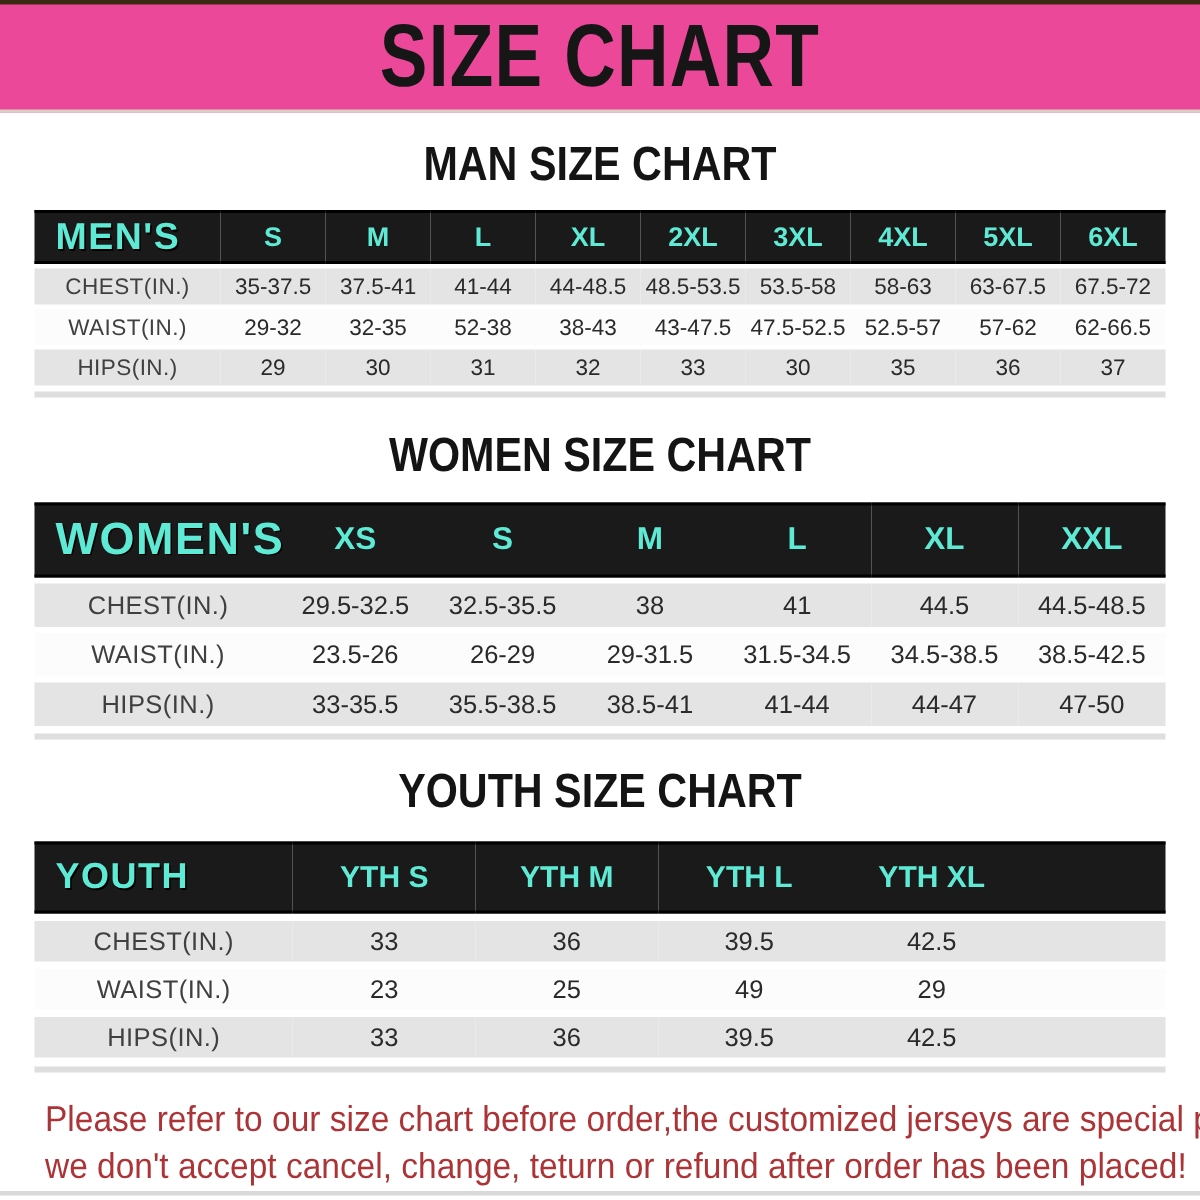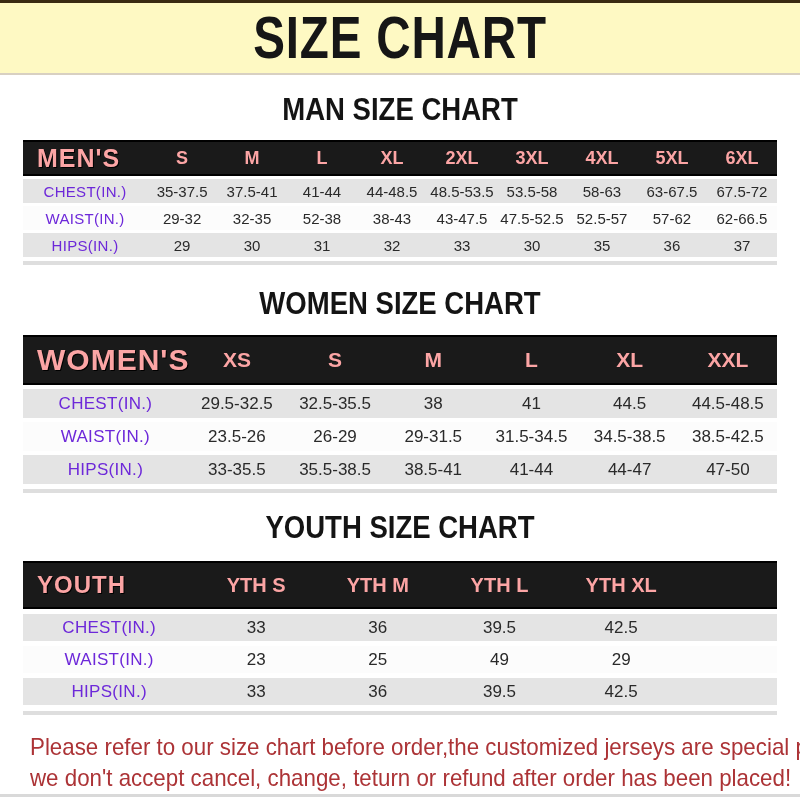--- a/index.html
+++ b/index.html
@@ -10,21 +10,21 @@
     margin: 0 auto;
     background: #ffffff;
     overflow: hidden;
     font-family: "Liberation Sans", sans-serif;
     color: #222222;
   }
 
   
   .banner {
     height: 70px;
-    background: #fef9c3;
+    background: #ec4899;
     border-top: 3px solid #3a2a12;
     border-bottom: 2px solid #d8d0c2;
     display: flex;
     align-items: center;
     justify-content: center;
   }
   .banner-title {
     font-size: 58px;
     font-weight: 800;
     color: #161616;
@@ -60,41 +60,41 @@
   }
   .tbl::after {
     content: "";
     display: block;
     height: 4px;
     background: #DEDEDE;
     margin-top: 1px;
   }
   .tbl th {
     background: #1A1A1A;
-    color: #fca5a5;
+    color: #5eead4;
     font-weight: bold;
     text-align: center;
     padding: 0;
     border-top: 2px solid #000000;
     border-bottom: 2px solid #000000;
   }
   .tbl th.hdr-label {
     text-align: left;
     padding-left: 14px;
     letter-spacing: 1px;
     text-shadow: 1px 1px 0 #000;
   }
   .tbl td {
     text-align: center;
     padding: 0;
     color: #2a2a2a;
   }
   .tbl tbody tr:nth-child(odd) td  { background: #E4E4E4; }
   .tbl tbody tr:nth-child(even) td { background: #FCFCFC; }
-  .tbl td.row-label { letter-spacing: 0.3px; color: #6d28d9; }
+  .tbl td.row-label { letter-spacing: 0.3px; color: #404040; }
   .tbl th.filler, .tbl td.filler { }
 
   
   .tbl-men table { border-spacing: 0 3px; }
   .tbl-men th { height: 32px; font-size: 18px; }
   .tbl-men th.hdr-label { font-size: 25px; }
   .tbl-men th:first-child, .tbl-men td:first-child { width: 14.6%; }
   .tbl-men td { height: 24px; font-size: 15px; }
 
   

